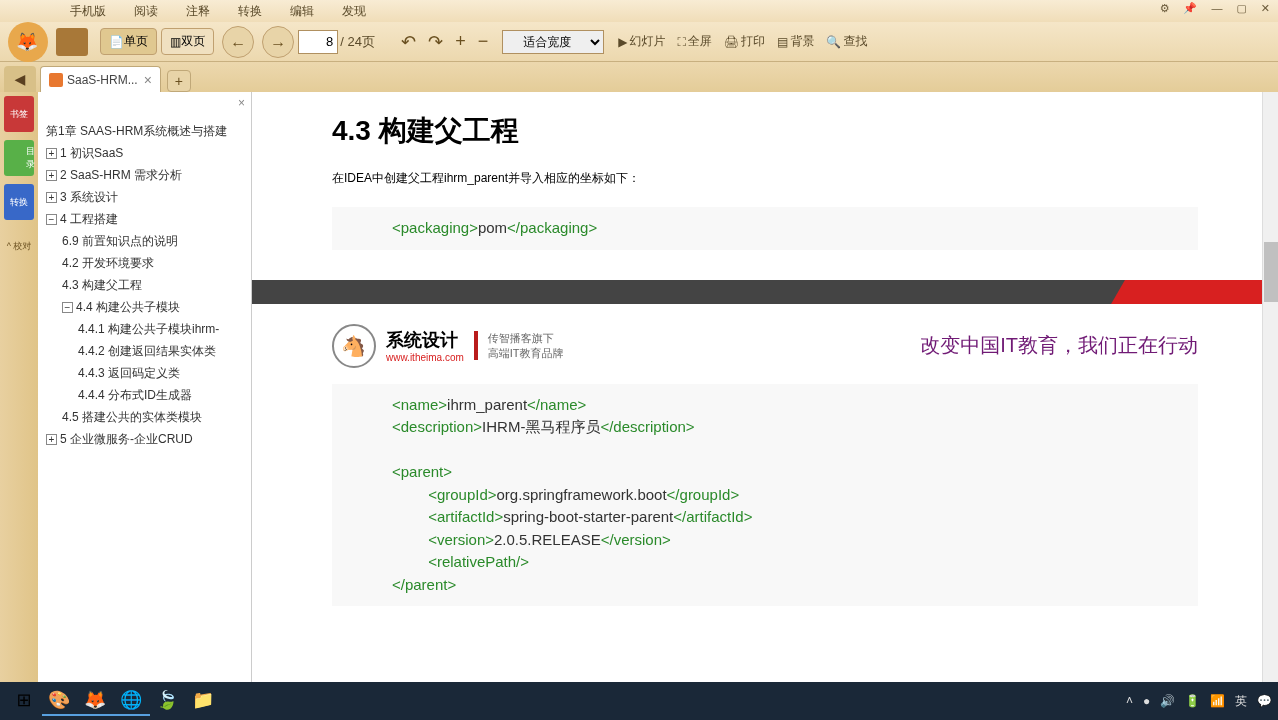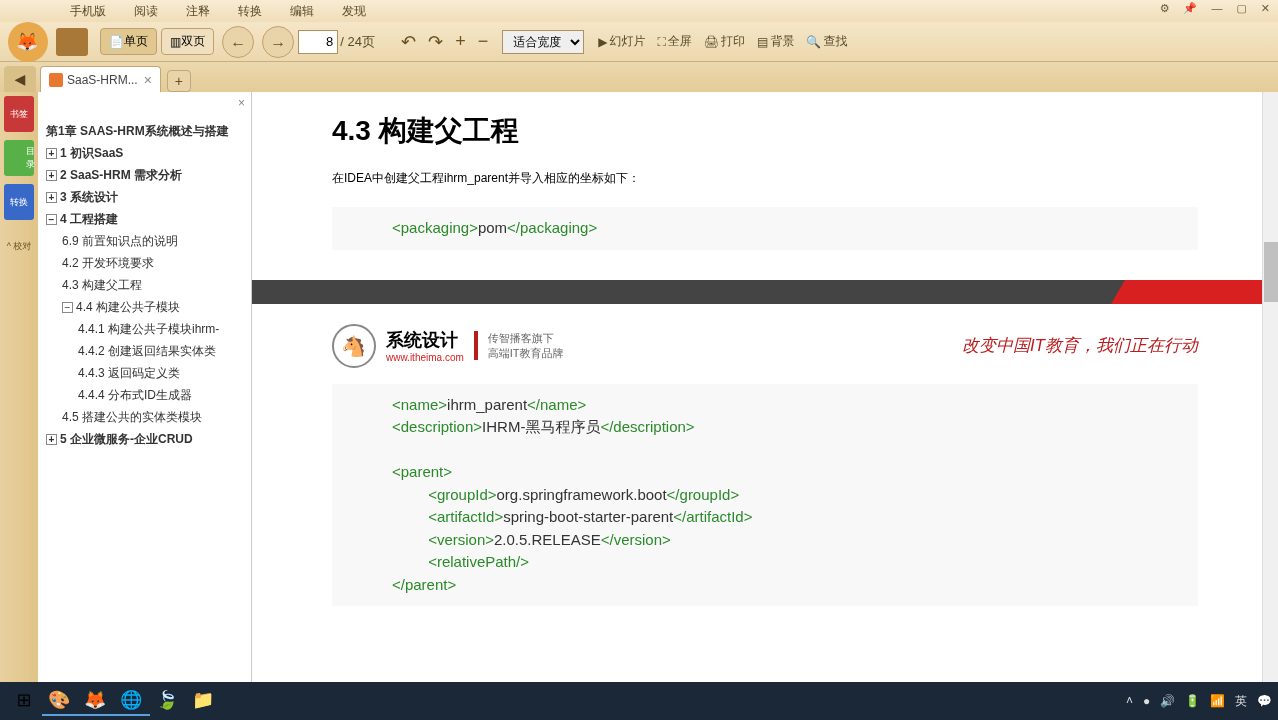--- a/index.html
+++ b/index.html
@@ -10,42 +10,42 @@
 .winctrl span{cursor:pointer;padding:0 4px;}
 .toolbar{height:40px;background:linear-gradient(#f5e6c8,#ecd8ae);display:flex;align-items:center;padding:0 8px;border-bottom:1px solid #c8b080;}
 .logo{width:40px;height:40px;background:#e8a84c;border-radius:50%;margin-right:8px;display:flex;align-items:center;justify-content:center;font-size:18px;}
 .folder-ico{width:32px;height:28px;background:#a87838;border-radius:3px;margin-right:12px;}
 .viewbtn{display:flex;align-items:center;padding:4px 8px;background:#f0e0c0;border:1px solid #c0a070;border-radius:4px;margin-right:4px;font-size:12px;cursor:pointer;}
 .viewbtn.active{background:#e0c890;}
 .navarrow{width:32px;height:32px;border-radius:50%;background:#e8d4a8;border:1px solid #c0a070;margin:0 4px;display:flex;align-items:center;justify-content:center;font-size:16px;cursor:pointer;color:#6a5020;}
 .pagein{width:40px;height:24px;border:1px solid #b09060;text-align:right;padding-right:4px;font-size:13px;}
 .pagetotal{font-size:13px;color:#5a4a2a;margin:0 20px 0 2px;}
 .tbtn{font-size:18px;color:#6a5020;margin:0 6px;cursor:pointer;}
-.zoomsel{height:24px;border:1px solid #b09060;font-size:12px;padding:0 6px;margin:0 8px;}
+.zoomsel{height:24px;border:1px solid #b09060;font-size:12px;padding:0 16px;margin:0 8px;}
 .tooltxt{font-size:12px;color:#5a4a2a;margin:0 6px;cursor:pointer;display:flex;align-items:center;gap:2px;}
 .tabbar{height:30px;background:linear-gradient(#ecd8ae,#e4cc98);display:flex;align-items:flex-end;padding-left:40px;}
 .backtab{position:absolute;left:4px;width:32px;height:26px;background:#d8c088;border-radius:4px 4px 0 0;display:flex;align-items:center;justify-content:center;font-size:14px;color:#5a4020;cursor:pointer;}
 .tab{height:26px;background:#fff;border:1px solid #c0a878;border-bottom:none;border-radius:4px 4px 0 0;padding:0 8px;display:flex;align-items:center;font-size:12px;min-width:120px;cursor:pointer;}
 .tab .tico{width:14px;height:14px;background:#e87830;border-radius:2px;margin-right:4px;}
 .tab .tx{flex:1;white-space:nowrap;overflow:hidden;text-overflow:ellipsis;color:#444;}
 .tab .cls{font-size:14px;color:#888;margin-left:6px;cursor:pointer;}
 .addtab{width:24px;height:22px;background:#e8d4a8;border:1px solid #c0a878;border-radius:4px;margin-left:6px;display:flex;align-items:center;justify-content:center;font-size:14px;color:#6a5020;cursor:pointer;}
 .main{display:flex;height:590px;}
 .sidestrip{width:38px;background:linear-gradient(90deg,#e8d0a0,#e0c488);display:flex;flex-direction:column;align-items:center;padding-top:4px;gap:8px;}
 .sideico{width:30px;height:36px;border-radius:3px;display:flex;flex-direction:column;align-items:center;justify-content:center;font-size:9px;cursor:pointer;}
 .sideico.red{background:#c83838;color:#fff;}
 .sideico.grn{background:#58b048;color:#fff;padding-left:23px;}
 .sideico.blu{background:#3868c8;color:#fff;}
 .sideico.pln{color:#6a5020;}
 .outline{width:214px;background:#fff;border-right:1px solid #ccc;position:relative;font-size:12px;overflow:hidden;}
 .outclose{position:absolute;right:6px;top:4px;font-size:12px;color:#888;cursor:pointer;}
 .tree{padding:28px 4px 4px 4px;line-height:20px;color:#333;}
 .node{white-space:nowrap;cursor:pointer;padding:1px 0;}
 .exp{display:inline-block;width:11px;height:11px;border:1px solid #888;text-align:center;line-height:9px;font-size:10px;margin-right:3px;cursor:pointer;vertical-align:middle;}
-.l1{padding-left:4px;font-weight:bold;}
+.l1{padding-left:4px;}
 .l2{padding-left:20px;}
 .l3{padding-left:36px;}
 .content{flex:1;background:#fff;overflow-y:auto;position:relative;}
 .content::-webkit-scrollbar{width:16px;}
 .content::-webkit-scrollbar-track{background:#f0f0f0;}
 .content::-webkit-scrollbar-thumb{background:#c0c0c0;}
 .page{padding:20px 80px;}
 h2{font-size:28px;font-weight:bold;margin-bottom:20px;}
 .intro{font-size:12px;margin-bottom:20px;}
 .code{background:#f8f8f8;padding:10px 60px;font-family:Consolas,monospace;font-size:15px;line-height:1.5;}
@@ -53,21 +53,21 @@
 .txt{color:#333;}
 .footer{text-align:center;font-size:14px;color:#444;margin:30px 0 10px;}
 .sep{height:24px;background:#444;position:relative;margin:10px 0 20px;}
 .sep::after{content:"";position:absolute;right:0;top:0;width:160px;height:24px;background:#d82020;transform:skewX(-30deg);transform-origin:right;}
 .hdr2{display:flex;justify-content:space-between;align-items:center;padding:0 80px;margin-bottom:16px;}
 .logo2{display:flex;align-items:center;gap:10px;}
 .logocircle{width:44px;height:44px;border:2px solid #888;border-radius:50%;display:flex;align-items:center;justify-content:center;font-size:20px;}
 .logotxt{font-size:18px;font-weight:bold;}
 .logotxt small{display:block;font-size:10px;color:#d82020;font-weight:normal;}
 .slogan2{font-size:11px;color:#666;border-left:4px solid #b91c1c;padding-left:10px;line-height:1.3;}
-.tagline{font-size:17px;color:#b91c1c;font-style:italic;}
+.tagline{font-size:20px;color:#701a75;}
 .taskbar{position:absolute;bottom:0;left:0;right:0;height:38px;background:#1a2838;display:flex;align-items:center;padding:0 6px;}
 .tbico{width:36px;height:30px;display:flex;align-items:center;justify-content:center;font-size:18px;cursor:pointer;border-bottom:2px solid transparent;}
 .tbico.act{border-bottom-color:#58a0e0;}
 .tray{margin-left:auto;display:flex;align-items:center;gap:10px;color:#ddd;font-size:12px;}
 .tray span{cursor:pointer;}
 .scrollv{position:absolute;right:0;top:92px;width:16px;height:590px;background:#f0f0f0;border-left:1px solid #ddd;}
 .scrollthumb{position:absolute;top:150px;width:14px;height:60px;background:#c0c0c0;left:1px;}
 </style>
 </head>
 <body>

